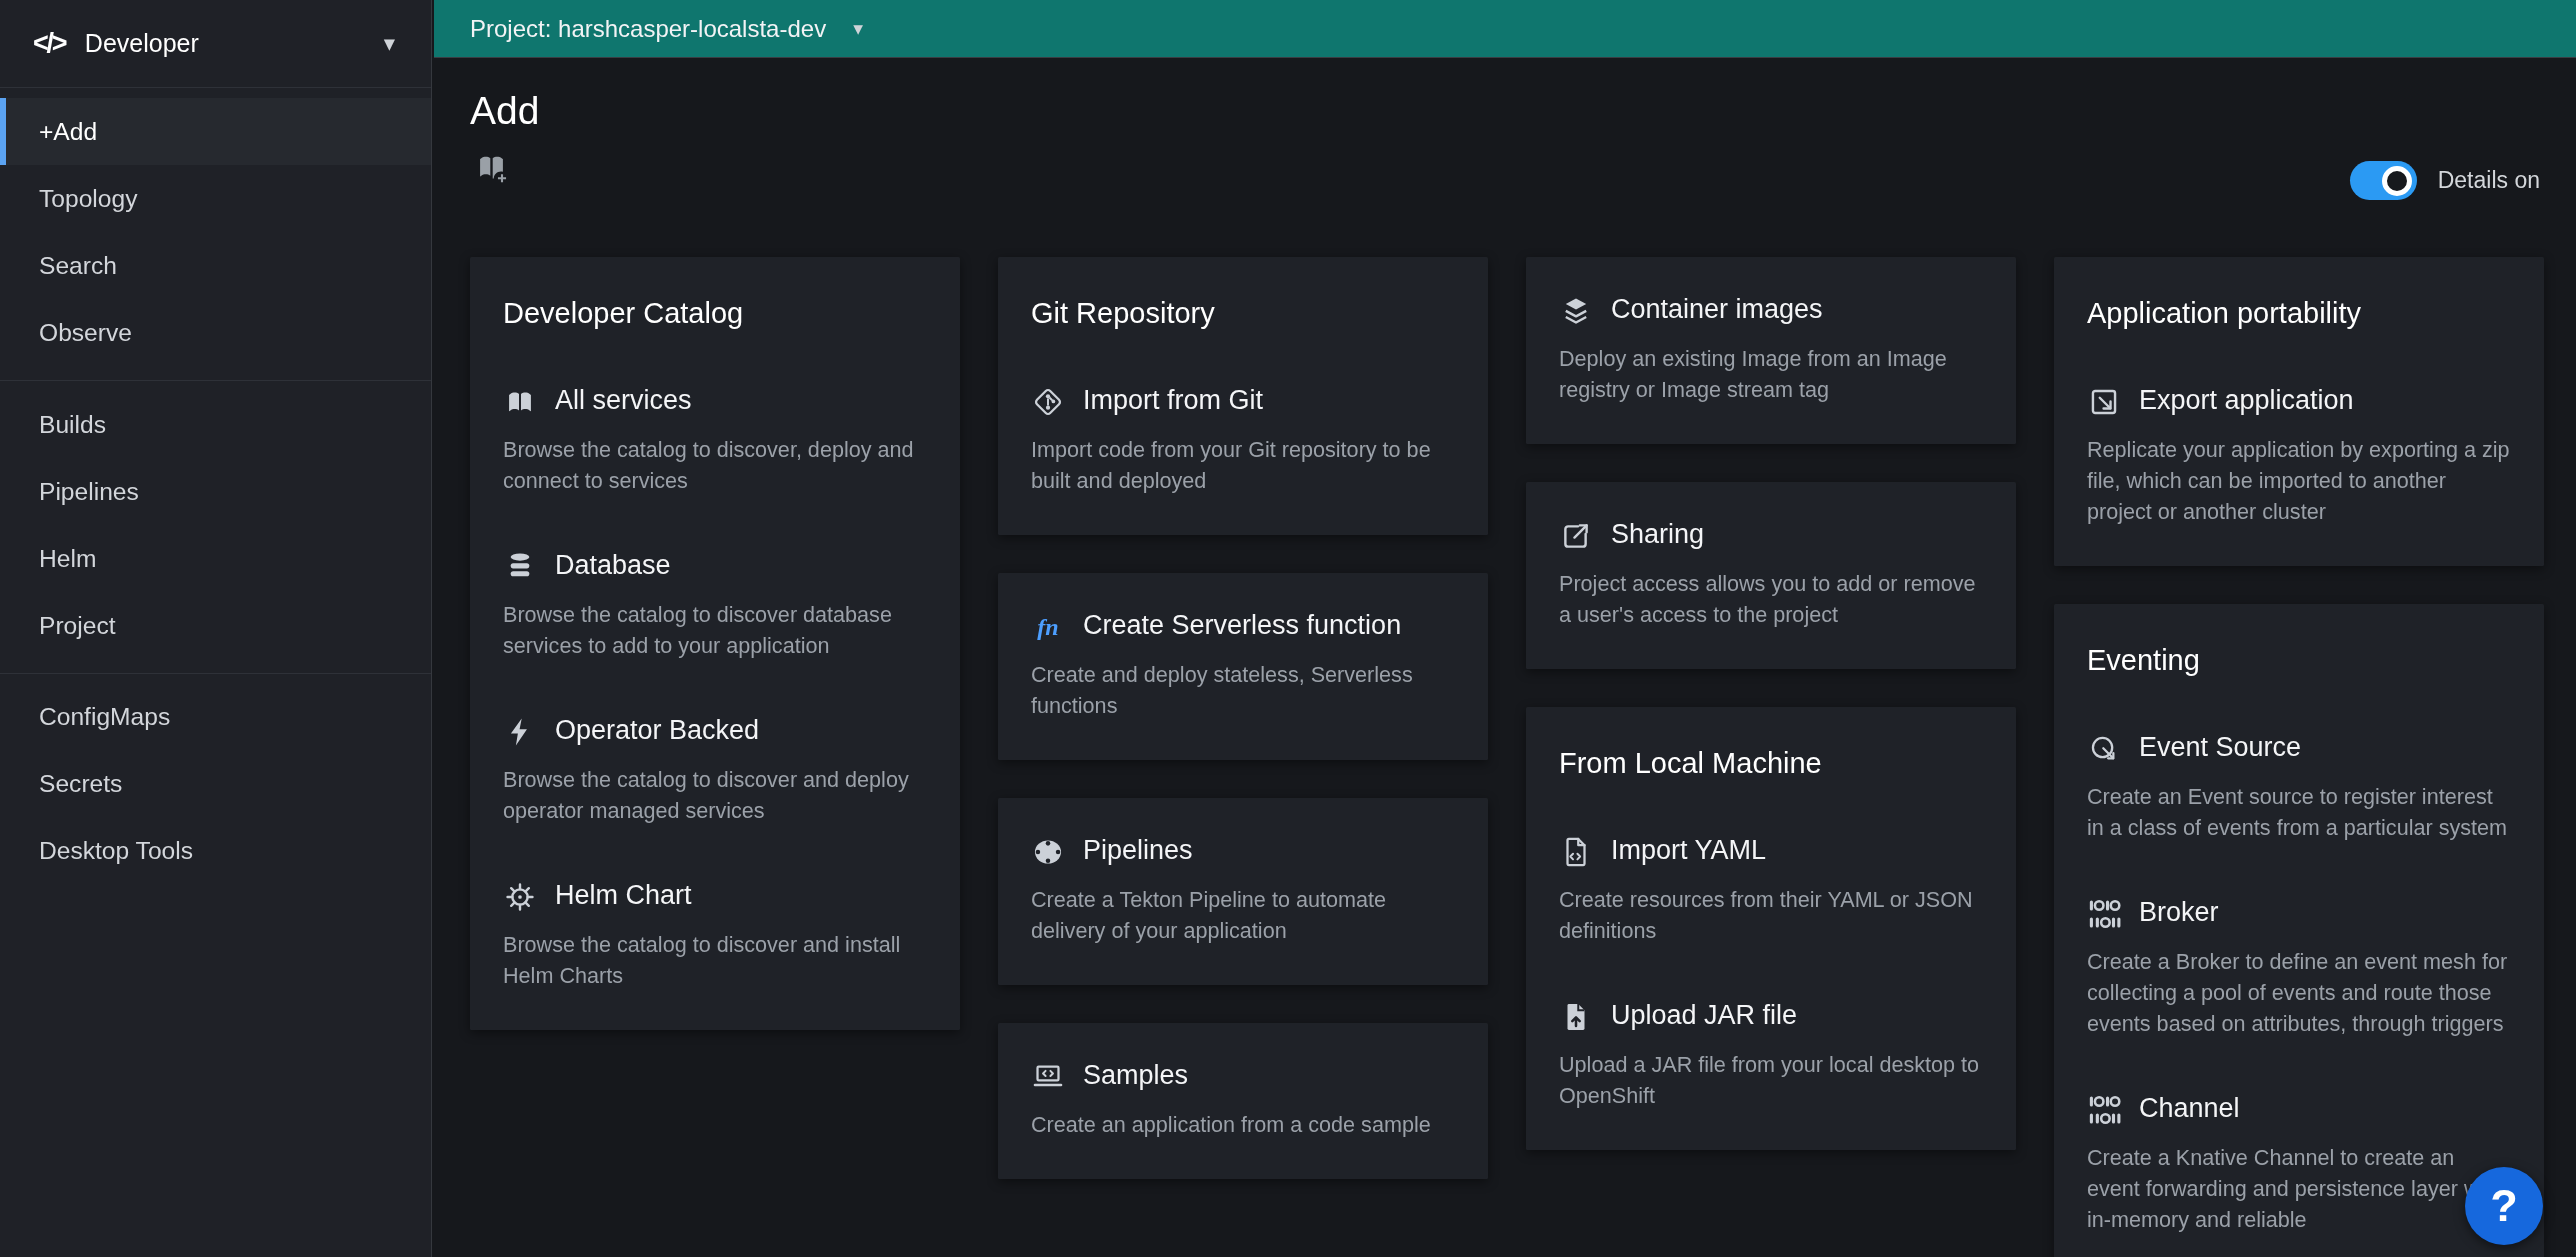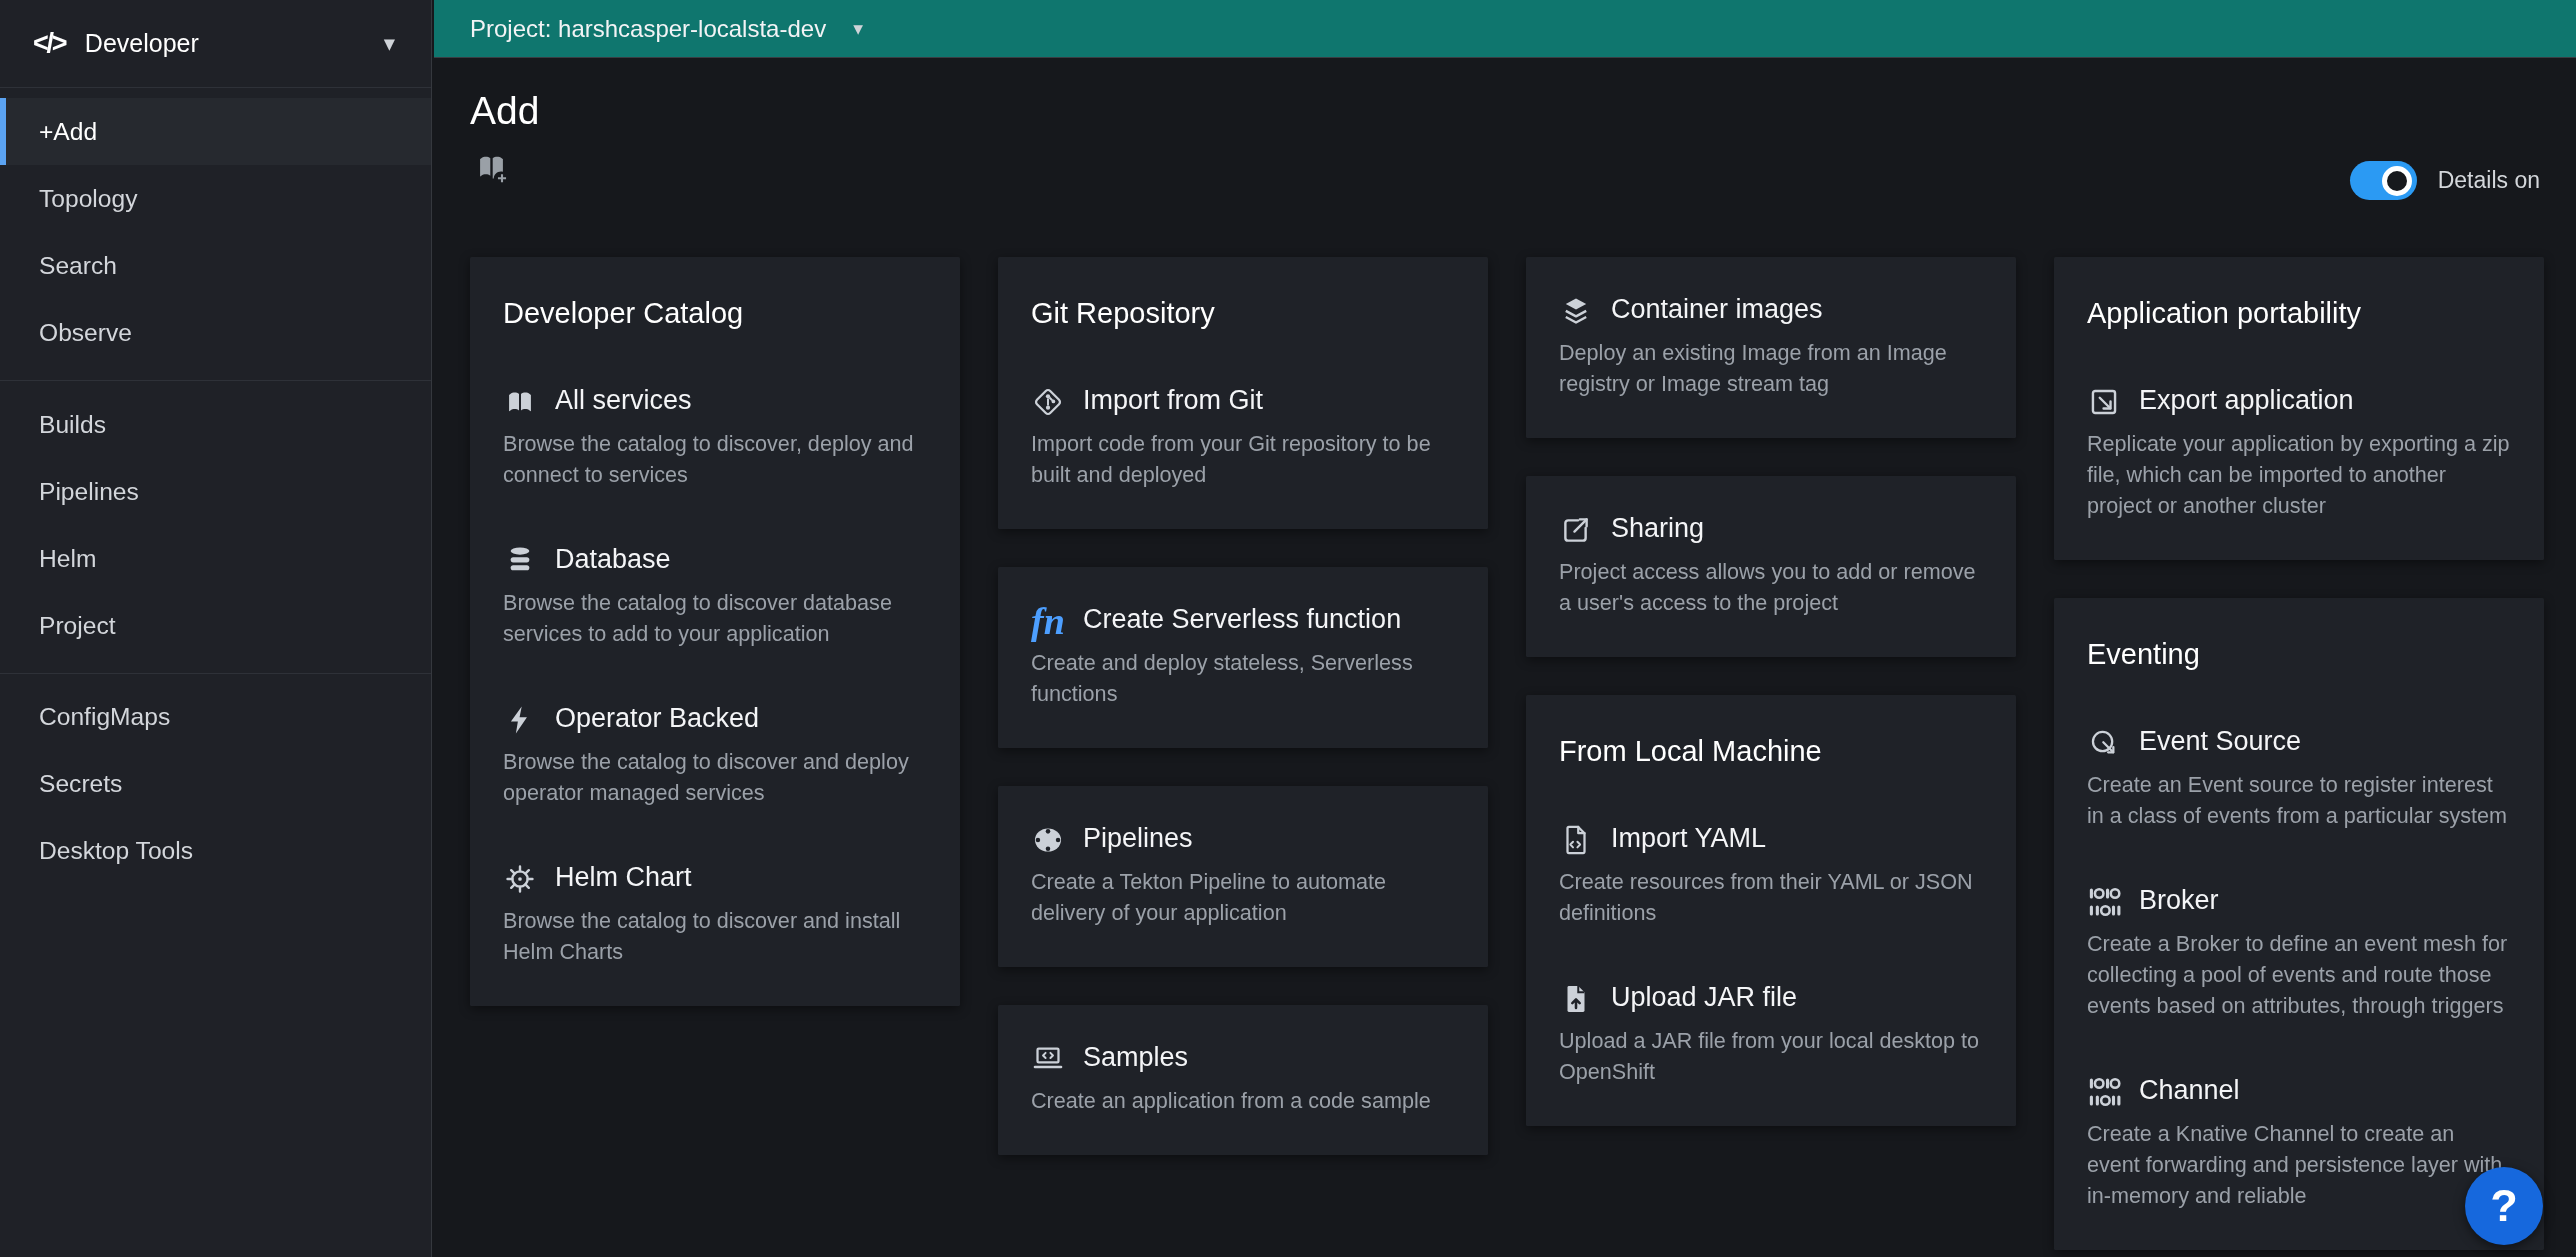--- a/index.html
+++ b/index.html
@@ -61,22 +61,22 @@
     background:#1f2228; border-radius:1.5px; padding:37px 33px 39px;
     box-shadow:0 3px 10.4px rgba(0,0,0,0.45);
   }
   .card-header { font-size:29px; font-weight:500; color:#ffffff; margin:3px 0 55px; }
   .tile { cursor:pointer; }
   .tile + .tile { margin-top:54px; }
   .tile-row { display:flex; align-items:flex-start; gap:18px; }
   .tile-icon { width:34px; height:34px; flex:none; color:#ccd1d8; display:flex; align-items:center; justify-content:center; }
   .tile-icon svg { width:34px; height:34px; }
   .tile-title { font-size:27px; font-weight:500; color:#f4f5f7; }
-  .tile-desc { font-size:21.6px; line-height:31px; color:#9ba1a9; margin-top:9px; }
-  .fn-glyph { font-family:"Liberation Serif", serif; font-style:italic; font-weight:700; font-size:38px; color:#4d9fff; }
+  .tile-desc { font-size:21.6px; line-height:31px; color:#9ba1a9; margin-top:15px; }
+  .fn-glyph { font-family:"Liberation Serif", serif; font-style:italic; font-weight:700; font-size:24px; color:#4d9fff; }
 
   .help-btn {
     position:absolute; right:33px; bottom:12px; width:78px; height:78px; border-radius:50%;
     background:#1668dd; color:#fff; font-size:45px; font-weight:700;
     display:flex; align-items:center; justify-content:center;
     border:none; cursor:pointer; box-shadow:0 3px 10.4px rgba(0,0,0,0.5);
     z-index:5;
   }
 </style>
 </head>

